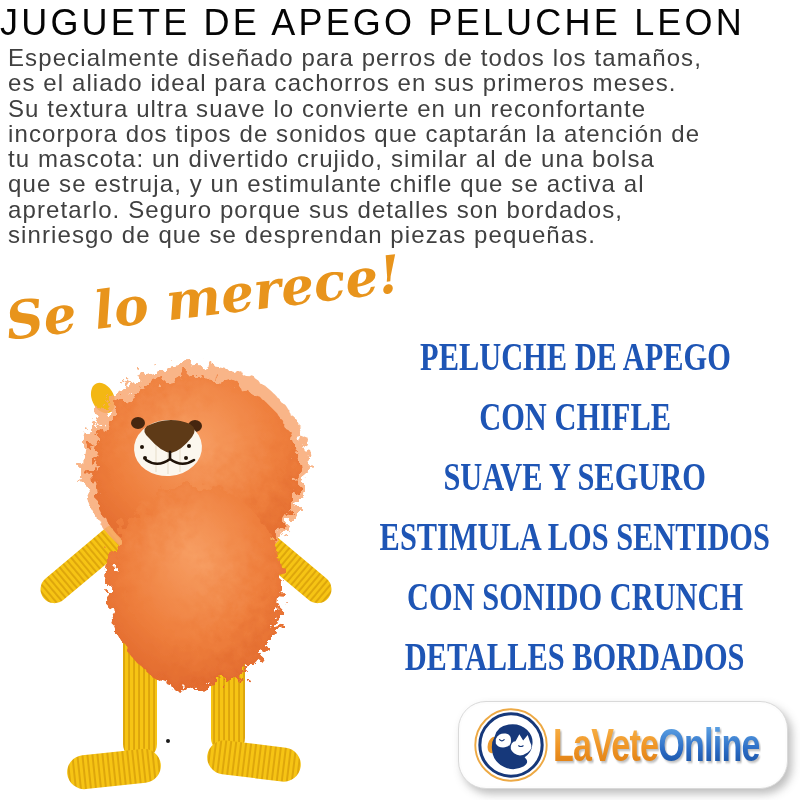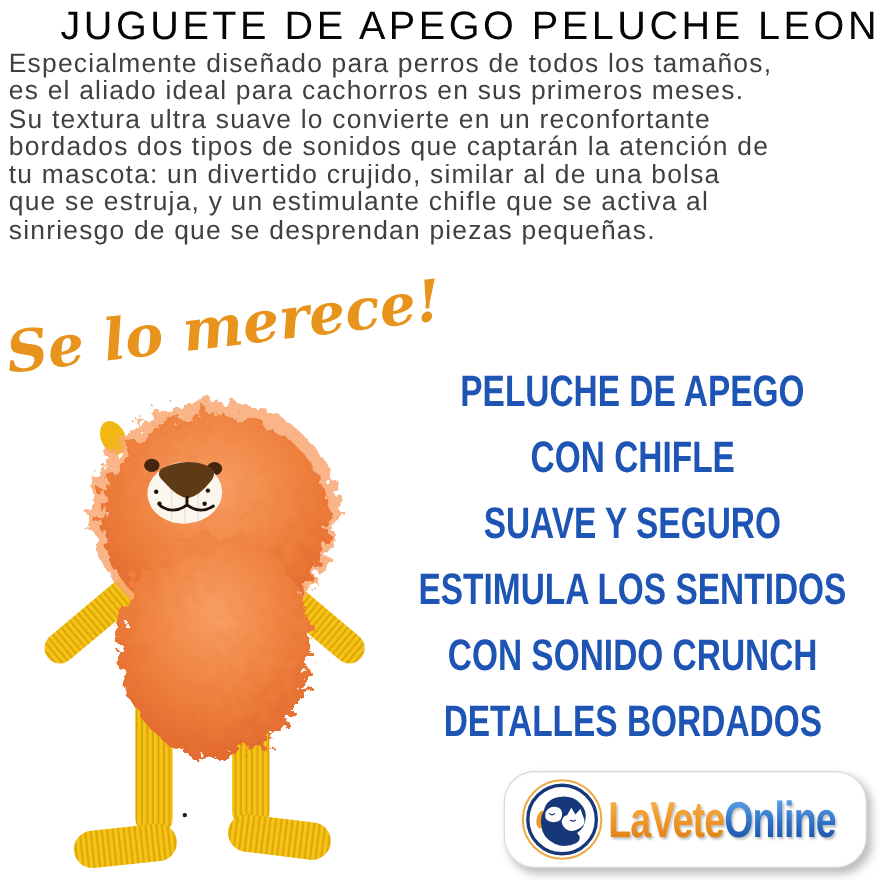--- a/index.html
+++ b/index.html
@@ -3,42 +3,42 @@
 <meta charset="utf-8">
 <style>
   html,body{margin:0;padding:0;background:#ffffff;}
   .canvas{
     position:relative;width:800px;height:800px;background:#ffffff;overflow:hidden;
     font-family:"Liberation Sans","DejaVu Sans",sans-serif;color:#0a0a0a;
   }
   
   .title{
     position:absolute;top:0;left:0;right:0;margin:0;
-    text-align:right;font-size:36px;font-weight:400;line-height:46px;
+    text-align:left;font-size:36px;font-weight:400;line-height:46px;
     letter-spacing:3.2px;color:#050505;white-space:nowrap;
   }
   
   .desc{position:absolute;top:45px;left:8px;right:0;}
   .desc .dline{
     white-space:nowrap;font-size:24px;line-height:25.3px;letter-spacing:1.1px;color:#404040;
   }
   
   .tagline{
     position:absolute;left:6px;top:296px;width:345px;
     transform:rotate(-7deg);transform-origin:left center;
     font-family:"DejaVu Serif","Liberation Serif",serif;
     font-style:italic;font-weight:700;font-size:52px;line-height:1;
     color:var(--script-orange,#e8941c);white-space:nowrap;
   }
   
   .lion{position:absolute;left:25px;top:352px;width:340px;height:446px;}
   .lion svg{display:block;width:100%;height:100%;}
   
   .features{
-    position:absolute;left:370px;top:326px;width:410px;margin:0;padding:0;list-style:none;
+    position:absolute;left:370px;top:326px;width:410px;margin:0;padding:0;list-style:none;font-family:Liberation Serif, serif;
   }
   .feature{
     height:60px;display:flex;align-items:center;justify-content:center;
   }
   .feature span{
     display:inline-block;transform:scaleX(0.76);transform-origin:center;
     font-size:40px;font-weight:700;letter-spacing:0px;white-space:nowrap;
     color:var(--accent-blue,#1e55b5);
   }
   
@@ -68,23 +68,24 @@
 <body>
 
 <div class="canvas">
 
   <h1 class="title">JUGUETE DE APEGO PELUCHE LEON</h1>
 
   <div class="desc">
     <div class="dline">Especialmente diseñado para perros de todos los tamaños,</div>
     <div class="dline">es el aliado ideal para cachorros en sus primeros meses.</div>
     <div class="dline">Su textura ultra suave lo convierte en un reconfortante</div>
-    <div class="dline">bordados dos tipos de sonidos que captarán la atención de</div>
+    <div class="dline">incorpora dos tipos de sonidos que captarán la atención de</div>
     <div class="dline">tu mascota: un divertido crujido, similar al de una bolsa</div>
     <div class="dline">que se estruja, y un estimulante chifle que se activa al</div>
+    <div class="dline">apretarlo. Seguro porque sus detalles son bordados,</div>
     <div class="dline">sinriesgo de que se desprendan piezas pequeñas.</div>
   </div>
 
   <div class="tagline">Se lo merece!</div>
 
   <div class="lion">
     <svg viewBox="0 0 340 446" xmlns="http://www.w3.org/2000/svg" aria-hidden="true">
       <defs>
         <radialGradient id="furG" cx="50%" cy="35%" r="75%">
           <stop offset="0%" stop-color="#f79e63"></stop>

